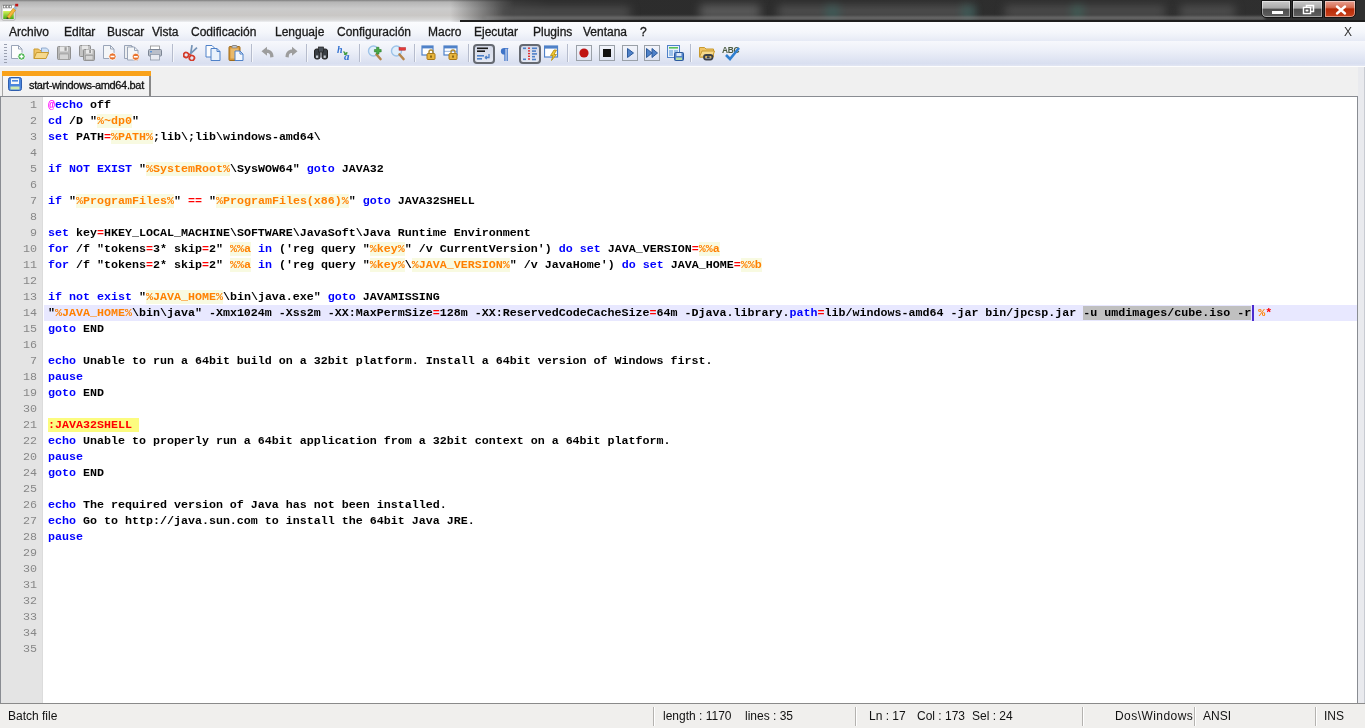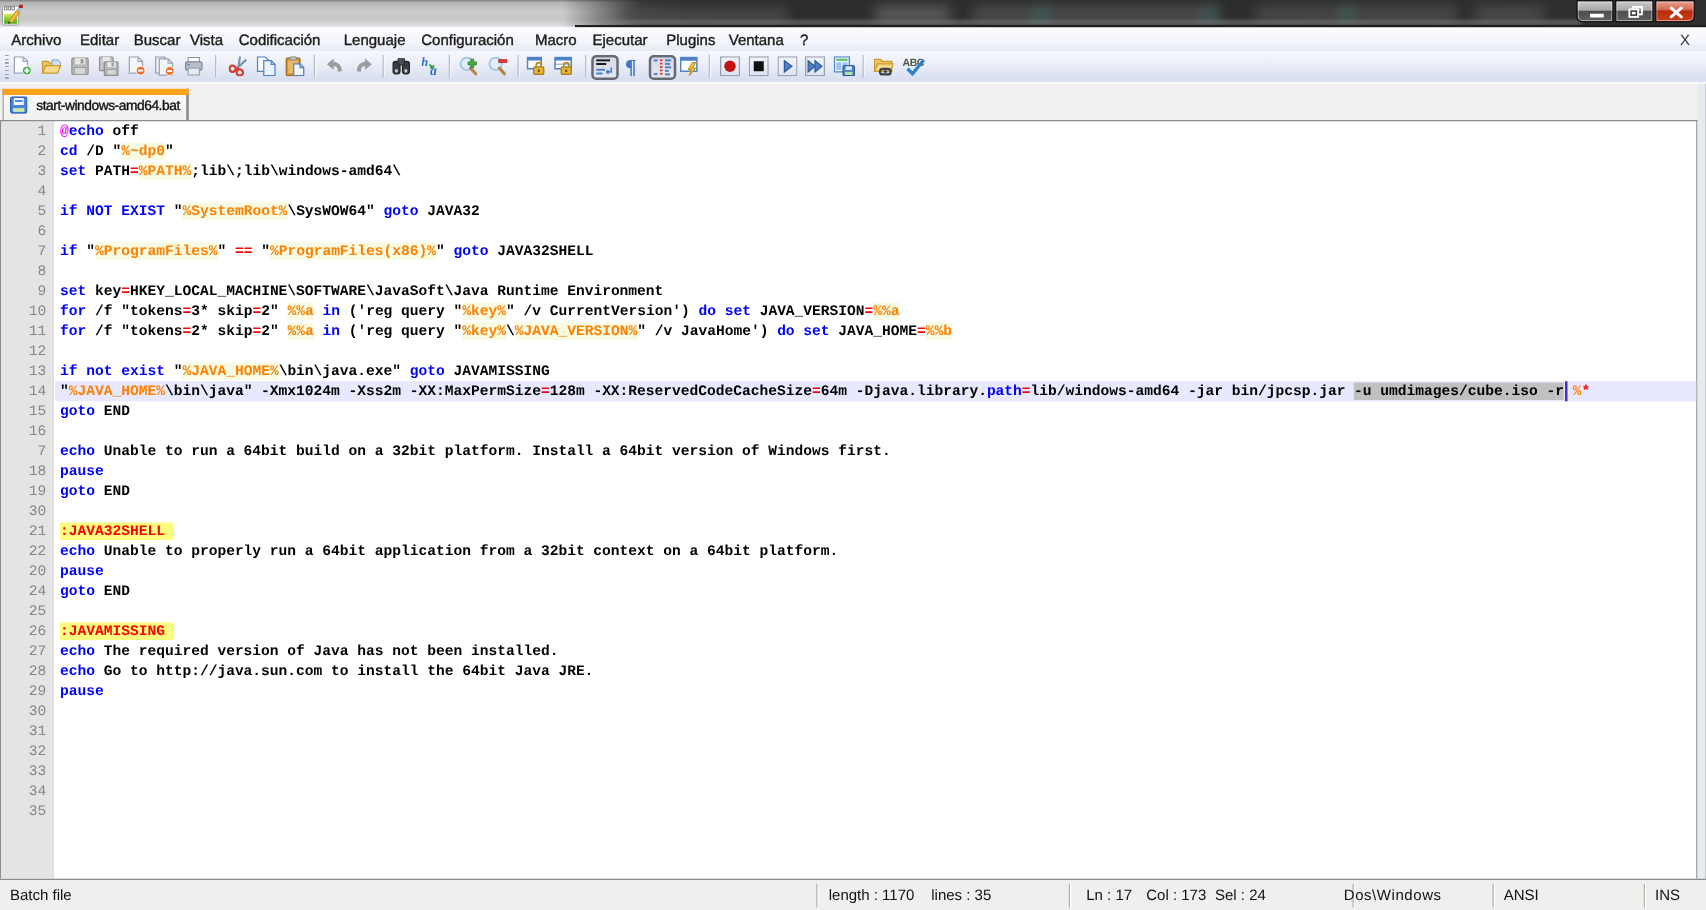--- a/index.html
+++ b/index.html
@@ -391,38 +391,37 @@
 <div class="row"></div>
 <div class="row"><span class="k">echo</span> Unable to run a 64bit build on a 32bit platform. Install a 64bit version of Windows first.</div>
 <div class="row"><span class="k">pause</span></div>
 <div class="row"><span class="k">goto</span> END</div>
 <div class="row"></div>
 <div class="row"><span class="lb">:JAVA32SHELL</span></div>
 <div class="row"><span class="k">echo</span> Unable to properly run a 64bit application from a 32bit context on a 64bit platform.</div>
 <div class="row"><span class="k">pause</span></div>
 <div class="row"><span class="k">goto</span> END</div>
 <div class="row"></div>
-<div class="row"><span class="lb">:JAVAMISSING</span></div>
 <div class="row"><span class="k">echo</span> The required version of Java has not been installed.</div>
 <div class="row"><span class="k">echo</span> Go to http://java.sun.com to install the 64bit Java JRE.</div>
 <div class="row"><span class="k">pause</span></div>
 <div class="row"></div>
   </div>
 </div>
 <div id="topline"></div>
 <div id="rightstrip"></div>
 
 <div id="status">
   <span class="st" style="left:8px">Batch file</span>
   <div class="sgroove" style="left:653px"></div>
   <span class="st" style="left:663px">length : 1170</span>
   <span class="st" style="left:745px">lines : 35</span>
   <div class="sgroove" style="left:855px"></div>
   <span class="st" style="left:869px">Ln : 17</span>
   <span class="st" style="left:917px">Col : 173</span>
   <span class="st" style="left:972px">Sel : 24</span>
   <div class="sgroove" style="left:1082px"></div>
-  <span class="st" style="left:1075px;letter-spacing:0.45px">Dos\Windows</span>
+  <span class="st" style="left:1115px;letter-spacing:0.45px">Dos\Windows</span>
   <div class="sgroove" style="left:1194px"></div>
   <span class="st" style="left:1203px">ANSI</span>
   <div class="sgroove" style="left:1315px"></div>
   <span class="st" style="left:1324px">INS</span>
 </div>
 
 </body></html>

